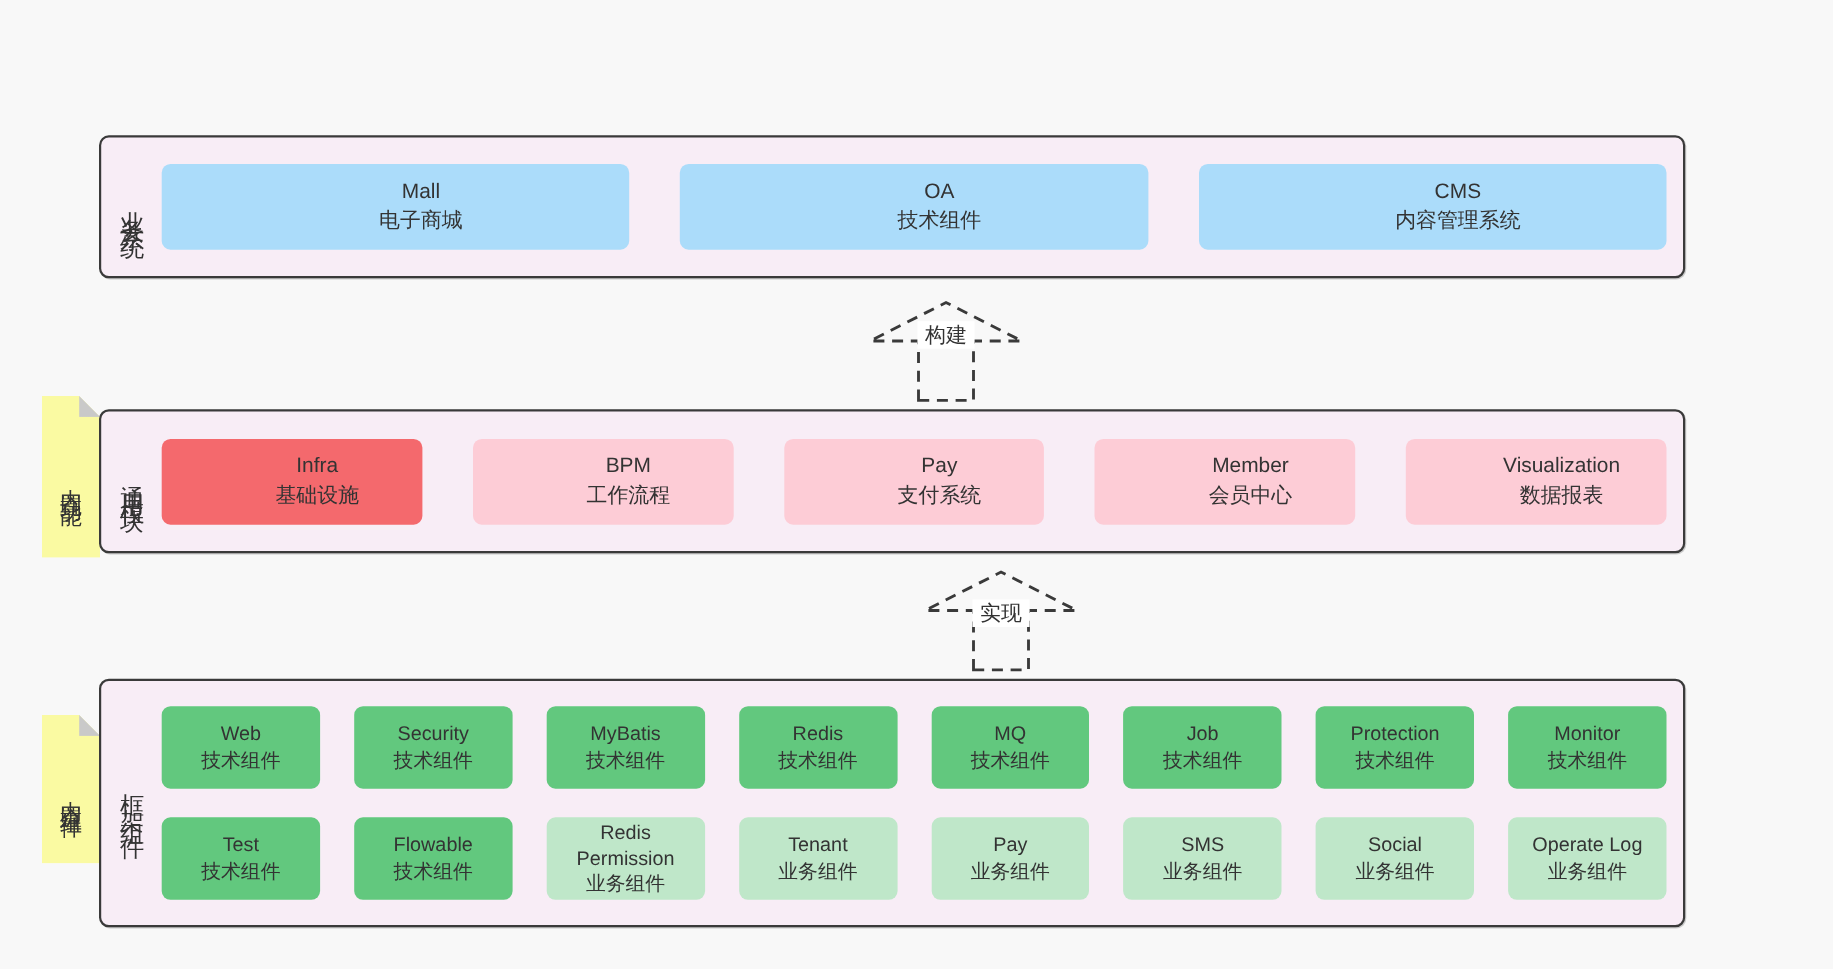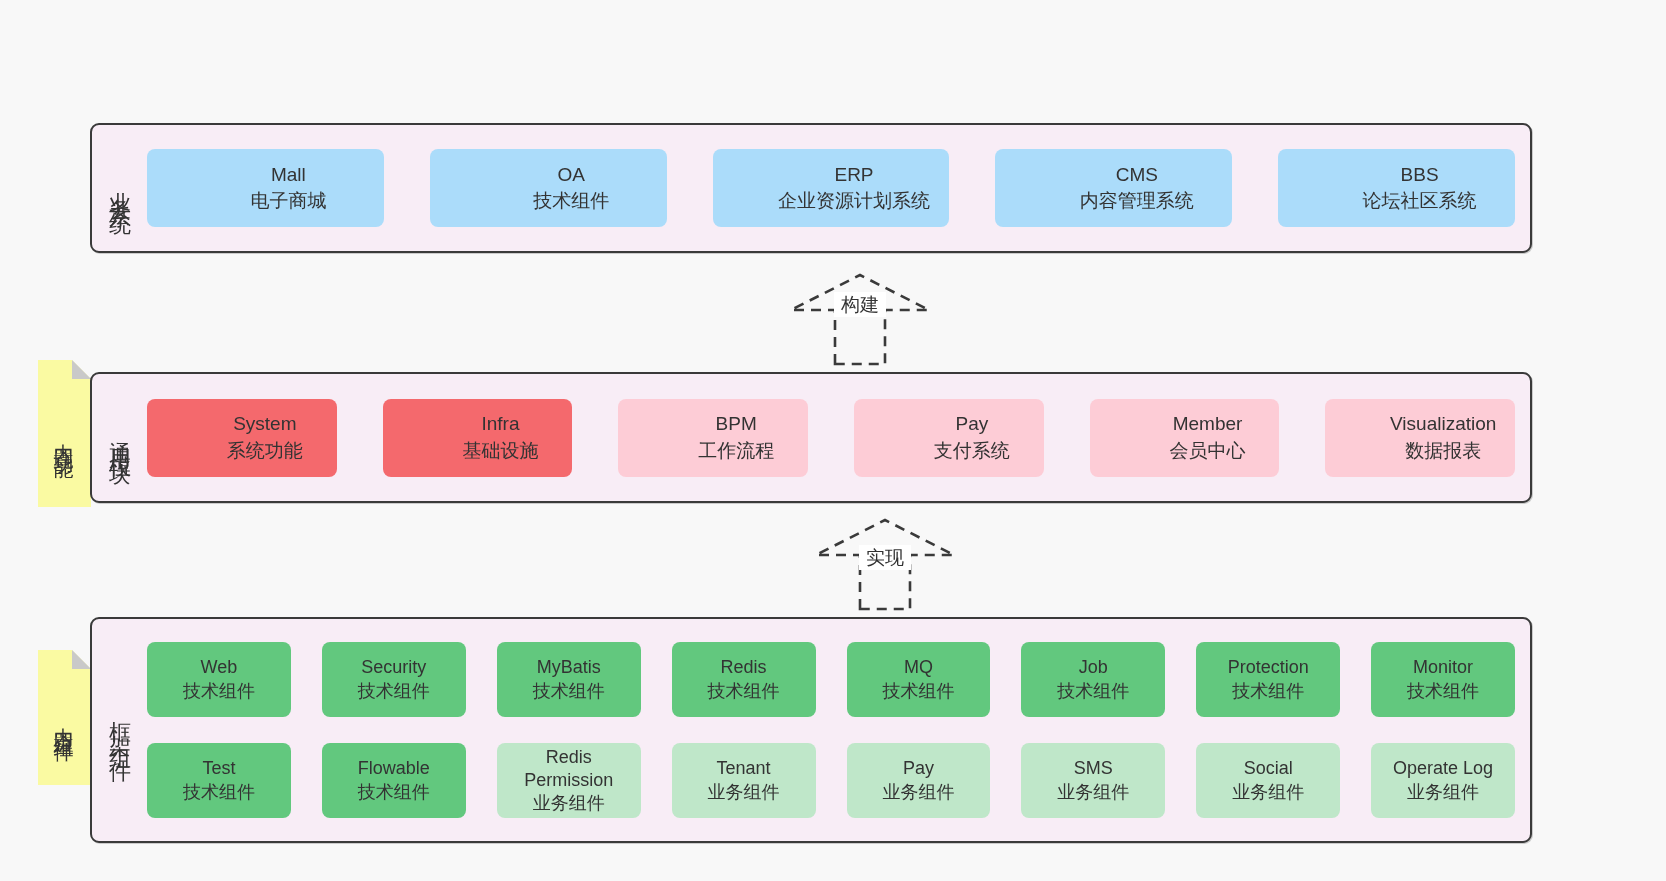--- a/index.html
+++ b/index.html
@@ -60,21 +60,21 @@
   }
   .note-1 { top:360px; height:147px; }
   .note-2 { top:650px; height:135px; }
   .note-text {
     writing-mode:vertical-rl; text-orientation:upright;
     font-size:20px; letter-spacing:5px; color:#333; margin-top:8px;
   }
 
   .arrow { position:absolute; z-index:1; }
   .arrow-1 { left:788px; top:272px; }
-  .arrow-2 { left:813px; top:517px; }
+  .arrow-2 { left:838px; top:517px; }
   .arrow svg path {
     fill:none; stroke:#3a3a3a; stroke-width:2.6;
     stroke-dasharray:10 7; stroke-linejoin:miter;
   }
   .arrow svg text {
     font-family:"Liberation Sans", sans-serif;
     font-size:19px; fill:#333; text-anchor:middle;
   }
 </style>
 </head>
@@ -92,50 +92,38 @@
   <div class="boxrow">
     <div class="box blue">
       <div>Mall</div>
       <div>电子商城</div>
     </div>
     <div class="box blue">
       <div>OA</div>
       <div>技术组件</div>
     </div>
     <div class="box blue">
-      <div>ERP</div>
-      <div>企业资源计划系统</div>
-    </div>
-    <div class="box blue">
       <div>CMS</div>
       <div>内容管理系统</div>
-    </div>
-    <div class="box blue">
-      <div>BBS</div>
-      <div>论坛社区系统</div>
     </div>
   </div>
 </div>
 
 <div class="arrow arrow-1">
   <svg width="144" height="94" viewBox="0 0 144 94">
     <path d="M47 92 V38 H3 L72 3 L141 38 H97 V92 Z"></path>
     <rect x="46" y="20" width="52" height="25" fill="#ffffff"></rect>
     <text x="72" y="39">构建</text>
   </svg>
 </div>
 
 <div class="panel panel-2">
   <div class="vlabel">通用模块</div>
   <div class="boxrow">
     <div class="box red">
-      <div>System</div>
-      <div>系统功能</div>
-    </div>
-    <div class="box red">
       <div>Infra</div>
       <div>基础设施</div>
     </div>
     <div class="box pink">
       <div>BPM</div>
       <div>工作流程</div>
     </div>
     <div class="box pink">
       <div>Pay</div>
       <div>支付系统</div>

